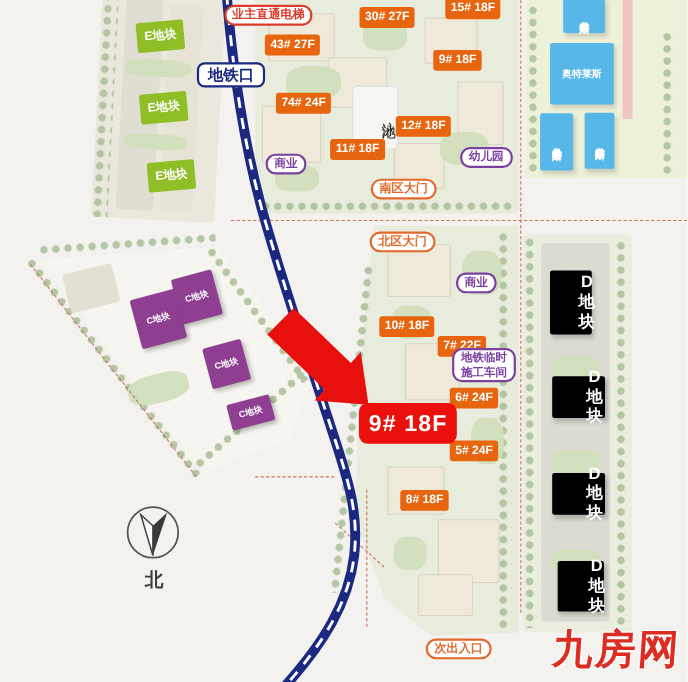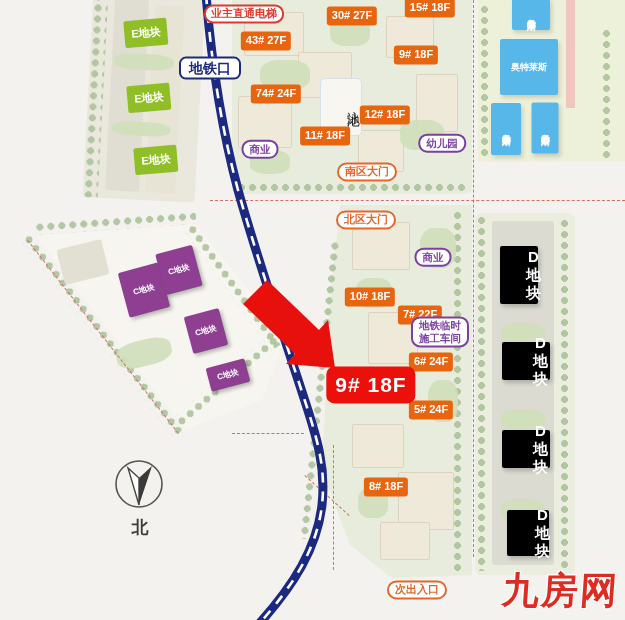--- a/index.html
+++ b/index.html
@@ -131,21 +131,21 @@
       <div class="lbl t-orange" style="left: 352px; top: 16px; transform: translate(-50%, -50%);">30# 27F</div>
       <div class="lbl t-orange" style="left: 266px; top: 41px; transform: translate(-50%, -50%);">43# 27F</div>
       <div class="lbl t-orange" style="left: 416px; top: 55px; transform: translate(-50%, -50%);">9# 18F</div>
       <div class="lbl t-orange" style="left: 276px; top: 94px; transform: translate(-50%, -50%);">74# 24F</div>
       <div class="lbl t-orange" style="left: 385px; top: 115px; transform: translate(-50%, -50%);">12# 18F</div>
       <div class="lbl t-orange" style="left: 325px; top: 136px; transform: translate(-50%, -50%);">11# 18F</div>
       <div class="lbl t-orange" style="left: 370px; top: 297px; transform: translate(-50%, -50%);">10# 18F</div>
       <div class="lbl t-orange" style="left: 420px; top: 294px; transform: translate(-50%, -50%); margin-top: 21px;">7# 22F</div>
       <div class="lbl t-orange" style="left: 431px; top: 362px; transform: translate(-50%, -50%);">6# 24F</div>
       <div class="lbl t-orange" style="left: 431px; top: 410px; transform: translate(-50%, -50%);">5# 24F</div>
-      <div class="lbl t-orange" style="left: 386px; top: 455px; transform: translate(-50%, -50%); margin-top: 32px;">8# 18F</div>
+      <div class="lbl t-orange" style="left: 386px; top: 455px; transform: translate(-50%, -50%);">8# 18F</div>
       <div class="lbl t-green" style="left: 146px; top: 33px; transform: translate(-50%, -50%) rotate(-5deg);">E地块</div>
       <div class="lbl t-green" style="left: 149px; top: 98px; transform: translate(-50%, -50%) rotate(-5deg);">E地块</div>
       <div class="lbl t-green" style="left: 156px; top: 160px; transform: translate(-50%, -50%) rotate(-5deg);">E地块</div>
       <div class="lbl t-cblock" style="left: 144px; top: 290px; width: 42px; height: 46px; transform: translate(-50%, -50%) rotate(-15deg);">C地块</div>
       <div class="lbl t-cblock" style="left: 179px; top: 270px; width: 38px; height: 42px; transform: translate(-50%, -50%) rotate(-15deg);">C地块</div>
       <div class="lbl t-cblock" style="left: 206px; top: 331px; width: 36px; height: 38px; transform: translate(-50%, -50%) rotate(-15deg);">C地块</div>
       <div class="lbl t-cblock" style="left: 228px; top: 375px; width: 40px; height: 24px; transform: translate(-50%, -50%) rotate(-15deg);">C地块</div>
       <div class="lbl t-dblock" style="left: 519px; top: 275px; width: 38px; height: 58px; transform: translate(-50%, -50%);">D地块</div>
       <div class="lbl t-dblock" style="left: 526px; top: 361px; width: 48px; height: 38px; transform: translate(-50%, -50%);">D地块</div>
       <div class="lbl t-dblock" style="left: 526px; top: 449px; width: 48px; height: 38px; transform: translate(-50%, -50%);">D地块</div>

